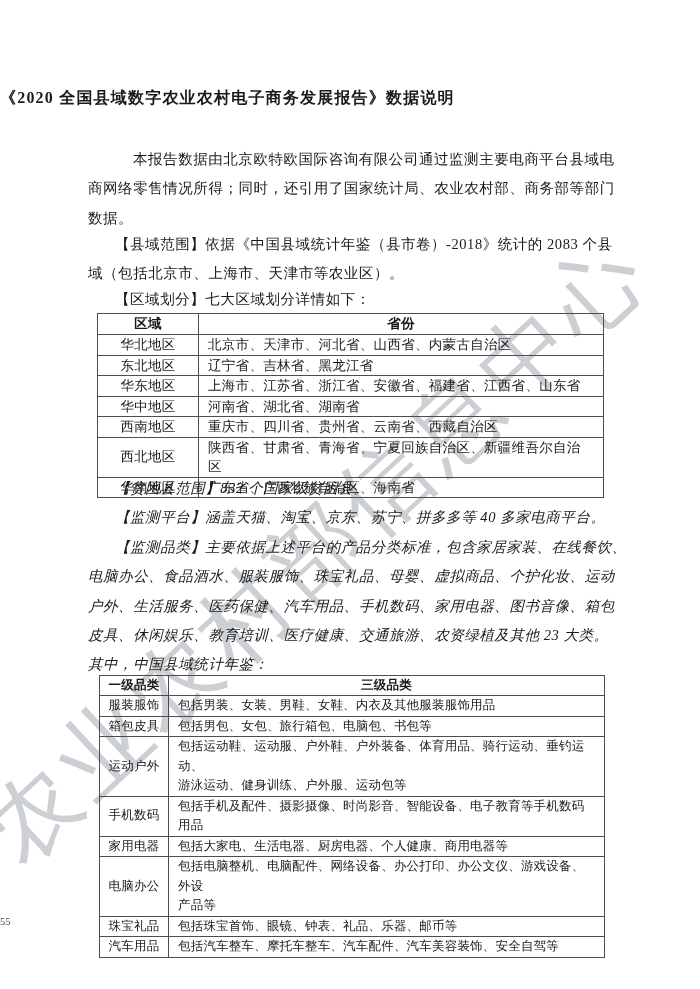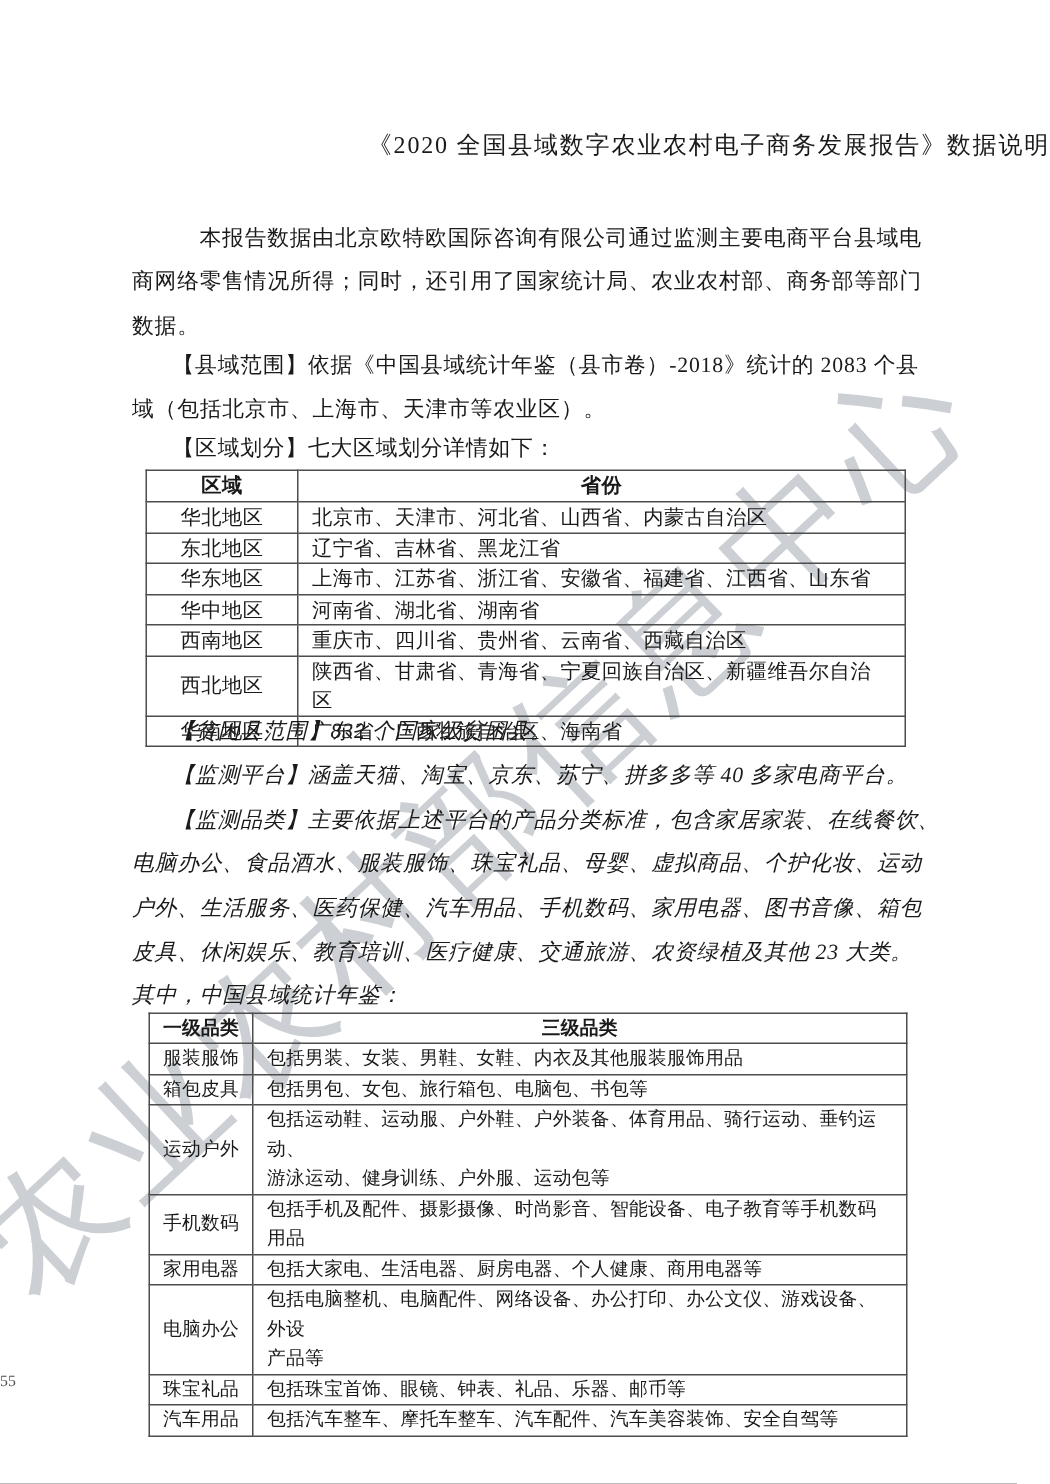--- a/index.html
+++ b/index.html
@@ -21,22 +21,22 @@
     font-size:90px;
     letter-spacing:6px;
     white-space:nowrap;
     color:#cccfd3;
     z-index:0;
     user-select:none;
   }
   .layer{position:absolute;z-index:1;}
   .title{
     left:0;top:85px;width:700px;
-    text-align:right;
-    font-size:16px;font-weight:normal;
+    text-align:left;
+    font-size:16px;font-weight:bold;
     letter-spacing:1.2px;
     line-height:26px;
   }
   .para{left:88px;width:520px;font-size:14.5px;letter-spacing:0.55px;}
   .para .tline{display:block;height:29.4px;line-height:29.4px;white-space:nowrap;}
   .p1{top:145px;}
   .p2{top:230px;}
   .p3{top:285px;}
   .indent-lg .tline:first-child{text-indent:45px;}
   .indent-sm .tline:first-child{text-indent:27px;}

